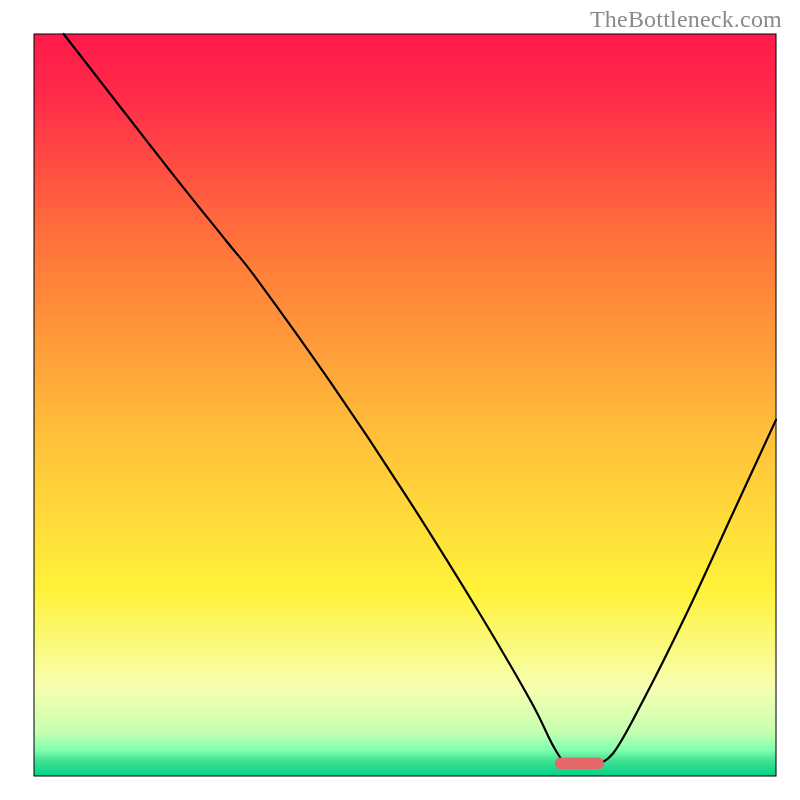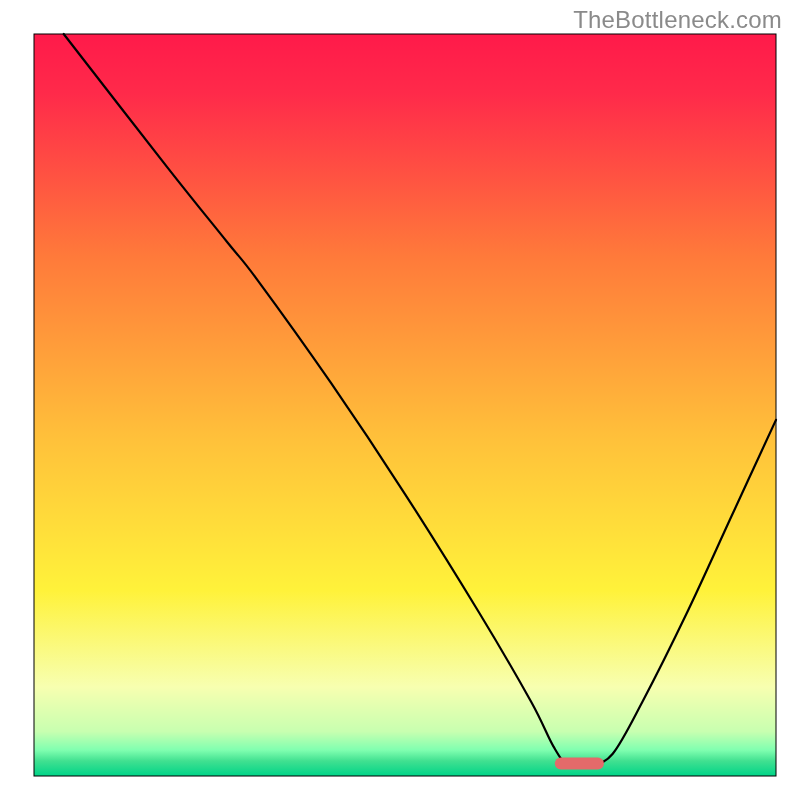--- a/index.html
+++ b/index.html
@@ -18,20 +18,21 @@
     height: 800px;
   }
   .watermark {
     position: absolute;
     top: 6px;
     right: 18px;
     font-size: 24px;
     color: #8a8a8a;
     font-weight: 500;
     letter-spacing: 0.2px;
+    font-family: Liberation Serif, serif;
   }
   svg { display: block; }
 </style>
 </head>
 <body>
 
 <div class="chart-container">
   <svg id="chart-svg" width="800" height="800" viewBox="0 0 800 800">
     <defs>
       <linearGradient id="bg-grad" x1="0" y1="0" x2="0" y2="1">

